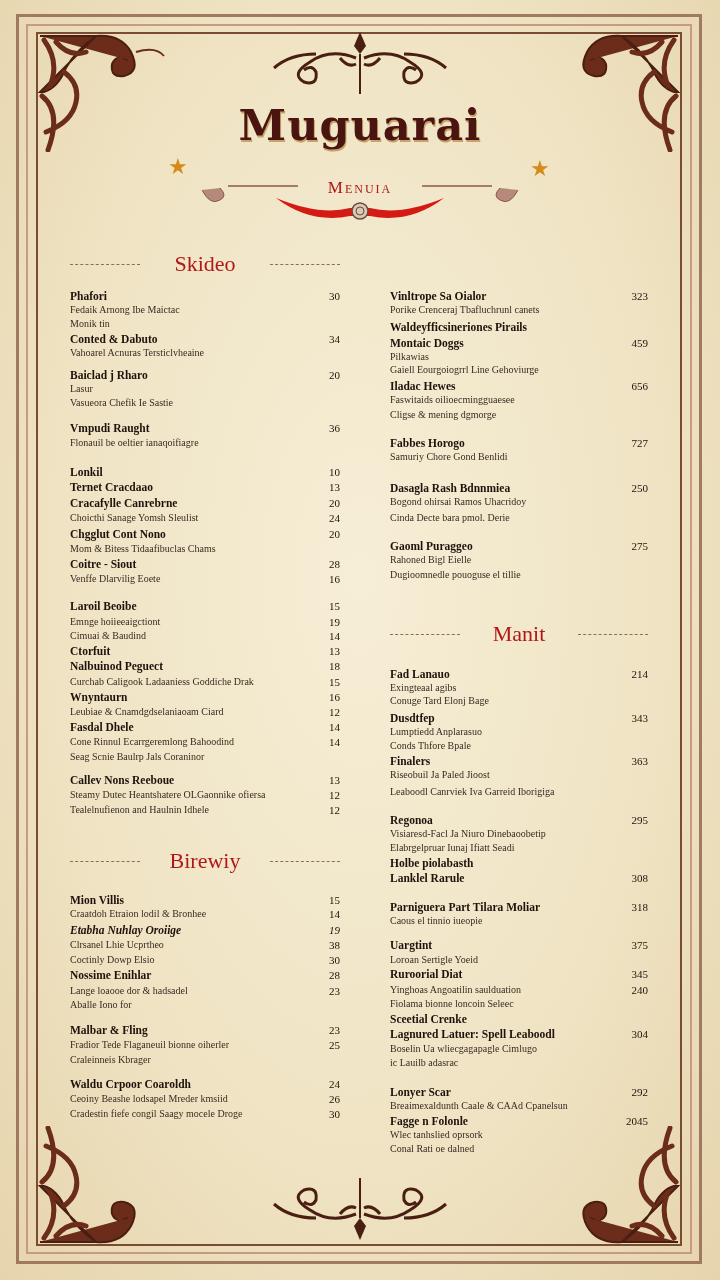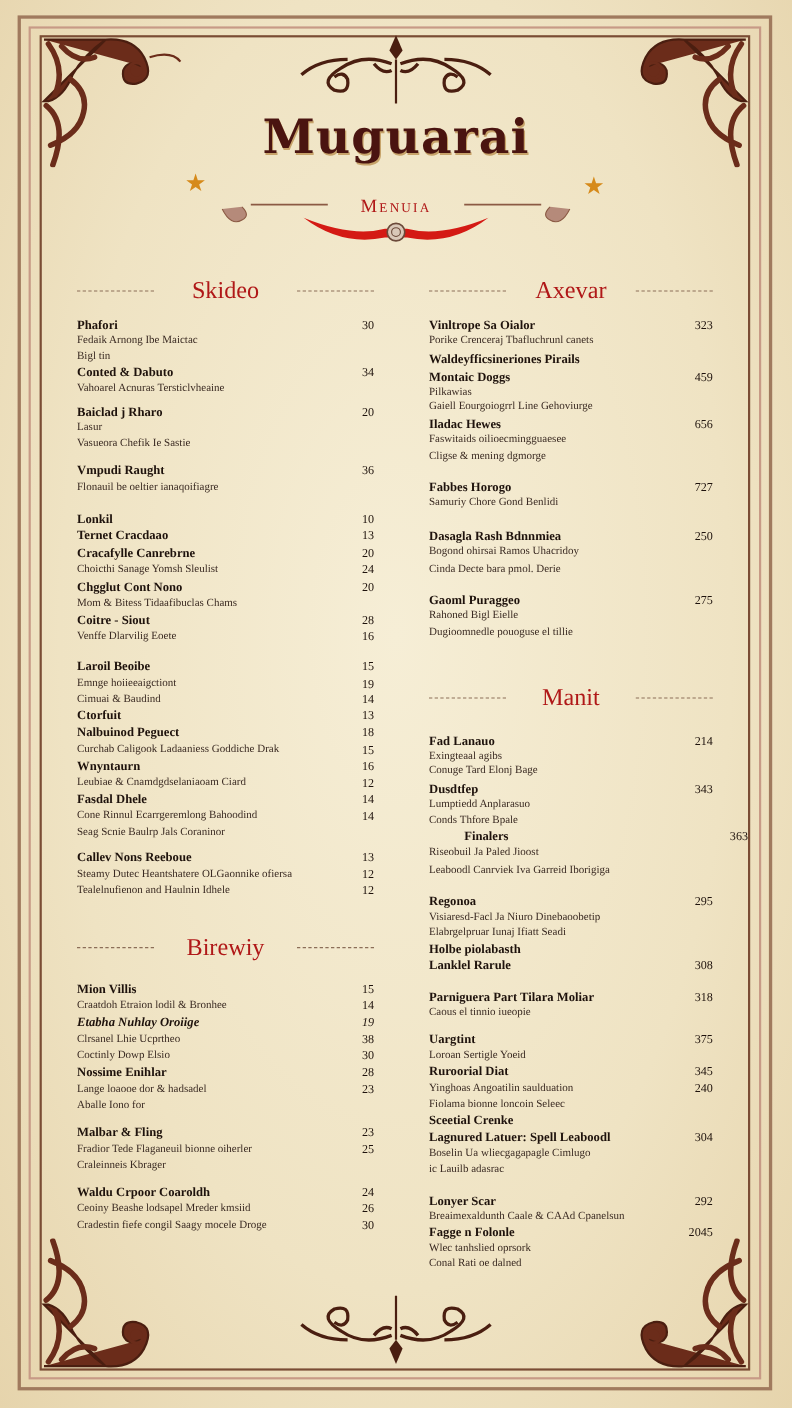--- a/index.html
+++ b/index.html
@@ -141,21 +141,21 @@
   </div>
   <div id="rows-left_1">
       <div class="row" style="top: 290px;">
         <span class="name">Phafori</span>
         <span class="price">30</span>
       </div>
       <div class="row" style="top: 304px;">
         <span class="desc">Fedaik Arnong Ibe Maictac</span>
       </div>
       <div class="row" style="top: 318px;">
-        <span class="desc">Bigl tin</span>
+        <span class="desc">Monik tin</span>
       </div>
       <div class="row" style="top: 333px;">
         <span class="name">Conted &amp; Dabuto</span>
         <span class="price">34</span>
       </div>
       <div class="row" style="top: 347px;">
         <span class="desc">Vahoarel Acnuras Tersticlvheaine</span>
       </div>
       <div class="row" style="top: 369px;">
         <span class="name">Baiclad j Rharo</span>
@@ -319,25 +319,20 @@
         <span class="price">26</span>
       </div>
       <div class="row" style="top: 1108px;">
         <span class="desc">Cradestin fiefe congil Saagy mocele Droge</span>
         <span class="price">30</span>
       </div>
     </div>
 </div>
 
 <div class="col right" style="top:0;height:1280px;">
-  <div class="section-head" style="top:251px;">
-    <span class="line l"></span>
-    <span>Axevar</span>
-    <span class="line r"></span>
-  </div>
   <div id="rows-right_1">
       <div class="row" style="top: 290px;">
         <span class="name">Vinltrope Sa Oialor</span>
         <span class="price">323</span>
       </div>
       <div class="row" style="top: 304px;">
         <span class="desc">Porike Crenceraj Tbafluchrunl canets</span>
       </div>
       <div class="row" style="top: 321px;">
         <span class="name">Waldeyfficsineriones Pirails</span>
@@ -410,21 +405,21 @@
       <div class="row" style="top: 712px;">
         <span class="name">Dusdtfep</span>
         <span class="price">343</span>
       </div>
       <div class="row" style="top: 726px;">
         <span class="desc">Lumptiedd Anplarasuo</span>
       </div>
       <div class="row" style="top: 740px;">
         <span class="desc">Conds Thfore Bpale</span>
       </div>
-      <div class="row" style="top: 755px; margin-left: 32px;">
+      <div class="row" style="top: 755px;">
         <span class="name">Finalers</span>
         <span class="price">363</span>
       </div>
       <div class="row" style="top: 769px;">
         <span class="desc">Riseobuil Ja Paled Jioost</span>
       </div>
       <div class="row" style="top: 786px;">
         <span class="desc">Leaboodl Canrviek Iva Garreid Iborigiga</span>
       </div>
       <div class="row" style="top: 814px;">

